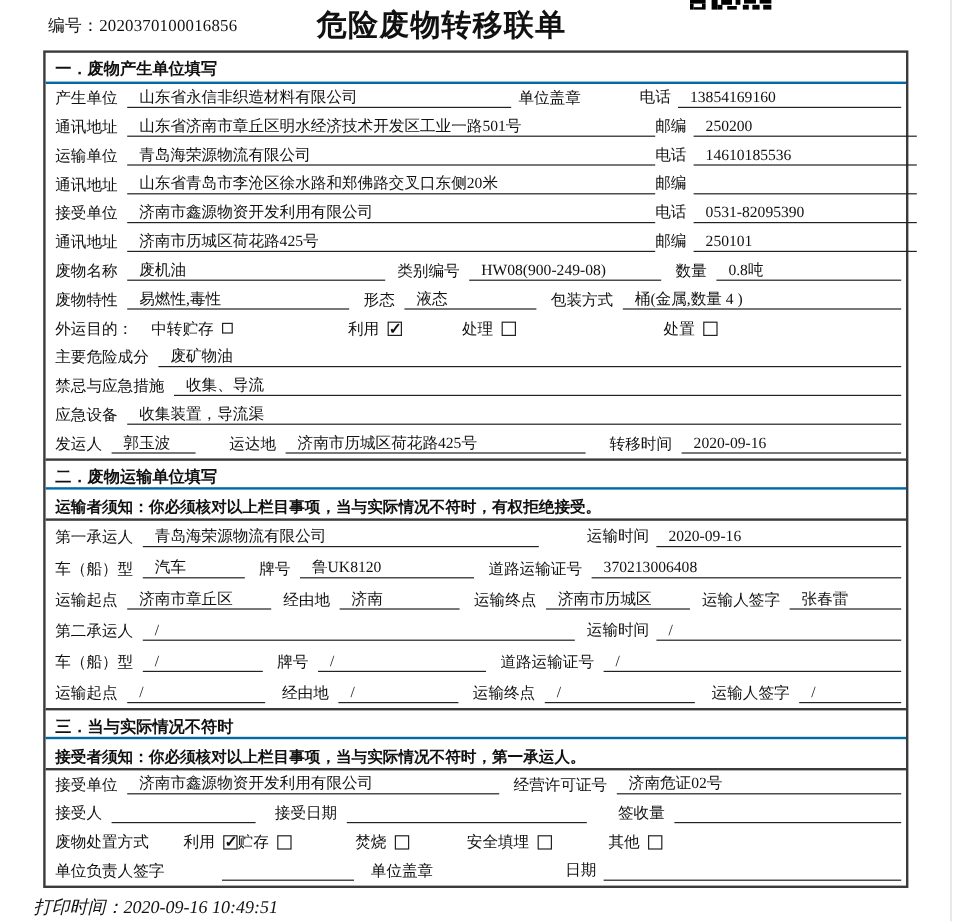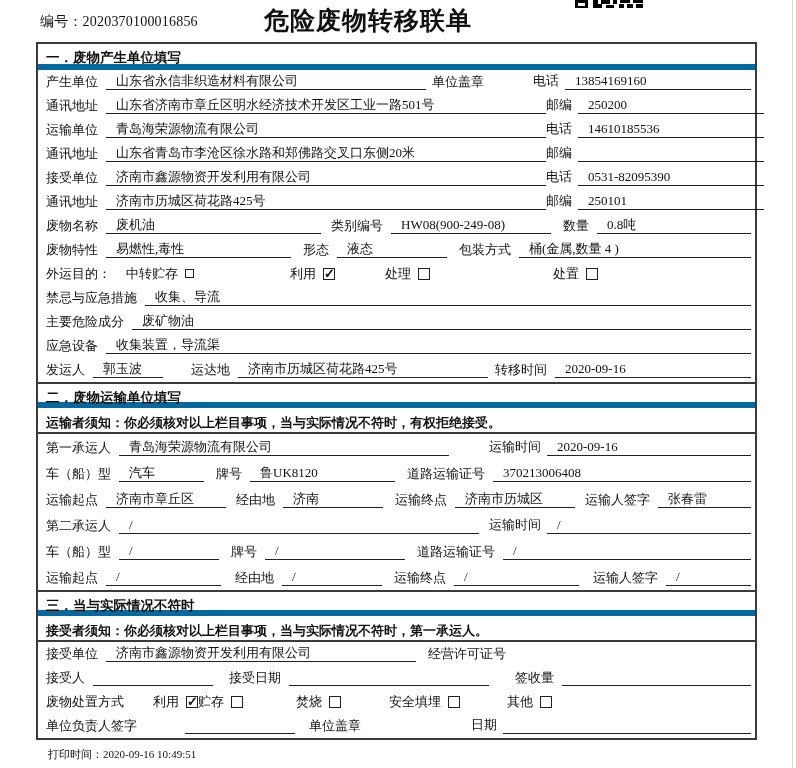--- a/index.html
+++ b/index.html
@@ -25,21 +25,21 @@
     font-size: 25px; font-weight: bold; letter-spacing: 1px; white-space: nowrap;
   }
   .qr-fragment { position: absolute; left: 575px; top: 0; }
   
   .form-table {
     position: absolute; left: 36px; top: 42px; width: 721px;
     border: 2px solid #3b3b3b; background: #fff;
   }
   .section-heading {
     font-weight: bold; font-size: 13.5px; padding: 4px 22px 3px 8px;
-    border-bottom: 6px solid #0369a1; height: 26px; line-height: 19px;
+    border-bottom: 2px solid #0369a1; height: 26px; line-height: 19px;
   }
   .bt { border-top: 2px solid #3b3b3b; }
   .notice-row {
     height: 26px; padding: 6px 6px 0 8px; border-bottom: 2px solid #3b3b3b;
     font-size: 13px; white-space: nowrap; font-weight: bold;
   }
   .row {
     display: flex; align-items: flex-end; padding: 0 4px 4px 8px;
     white-space: nowrap; line-height: 16px;
   }
@@ -72,21 +72,21 @@
   .cb {
     display: inline-block; width: 12px; height: 12px; border: 1px solid #222;
     margin-left: 7px; position: relative; flex: none;
   }
   .cb.small { width: 9px; height: 9px; margin-bottom: 1px; }
   .cb.checked::after {
     content: "✓"; position: absolute; left: 0px; top: -3px;
     font-size: 13px; font-weight: bold; color: #111;
   }
   
-  .print-line { position: absolute; left: 48px; top: 747px; font-size: 11px; }
+  .print-line { position: absolute; left: 28px; top: 747px; font-size: 15px; font-style: italic; }
 </style>
 </head>
 <body>
 
 <div class="page-edge"></div>
 
 <div class="doc-header">
   <div class="serial"><span>编号：</span><span>2020370100016856</span></div>
   <div class="doc-title">危险废物转移联单</div>
   <svg class="qr-fragment" width="68" height="9" viewBox="0 0 68 9">
@@ -199,40 +199,40 @@
         <span>处理</span>
         <span class="cb"></span>
       </span>
       <span class="opt ml123">
         <span>处置</span>
         <span class="cb"></span>
       </span>
     </div>
 
     <div class="row r24">
+      <span class="lbl">主要危险成分</span>
+      <span class="val grow">废矿物油</span>
+    </div>
+
+    <div class="row r24">
       <span class="lbl">禁忌与应急措施</span>
       <span class="val grow">收集、导流</span>
-    </div>
-
-    <div class="row r24">
-      <span class="lbl">主要危险成分</span>
-      <span class="val grow">废矿物油</span>
     </div>
 
     <div class="row r24">
       <span class="lbl">应急设备</span>
       <span class="val grow">收集装置，导流渠</span>
     </div>
 
     <div class="row r24">
       <span class="lbl">发运人</span>
       <span class="val w70">郭玉波</span>
       <span class="lbl" style="margin-left:28px">运达地</span>
       <span class="val w250">济南市历城区荷花路425号</span>
-      <span class="lbl" style="margin-left:7px">转移时间</span>
+      <span class="lbl" style="margin-left:20px">转移时间</span>
       <span class="val grow">2020-09-16</span>
     </div>
   </div>
 
   <div>
     <div class="section-heading bt">二．废物运输单位填写</div>
     <div class="notice-row">运输者须知：你必须核对以上栏目事项，当与实际情况不符时，有权拒绝接受。</div>
 
     <div class="row r26">
       <span class="lbl">第一承运人</span>
@@ -294,20 +294,21 @@
   </div>
 
   <div>
     <div class="section-heading bt">三．当与实际情况不符时</div>
     <div class="notice-row">接受者须知：你必须核对以上栏目事项，当与实际情况不符时，第一承运人。</div>
 
     <div class="row r24">
       <span class="lbl">接受单位</span>
       <span class="val w310">济南市鑫源物资开发利用有限公司</span>
       <span class="lbl" style="margin-left:12px">经营许可证号</span>
+      <span class="val grow">济南危证02号</span>
     </div>
 
     <div class="row r24">
       <span class="lbl">接受人</span>
       <span class="val w120"></span>
       <span class="lbl" style="margin-left:16px">接受日期</span>
       <span class="val w200"></span>
       <span class="lbl" style="margin-left:26px">签收量</span>
       <span class="val grow"></span>
     </div>

